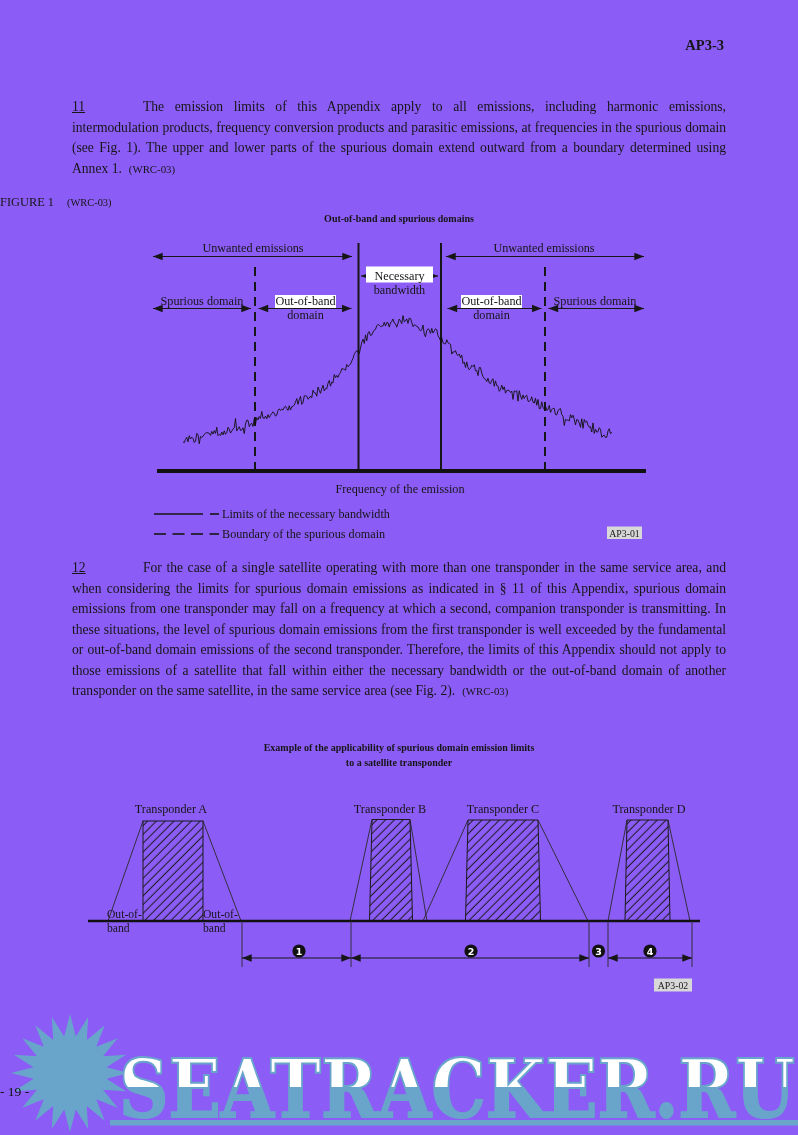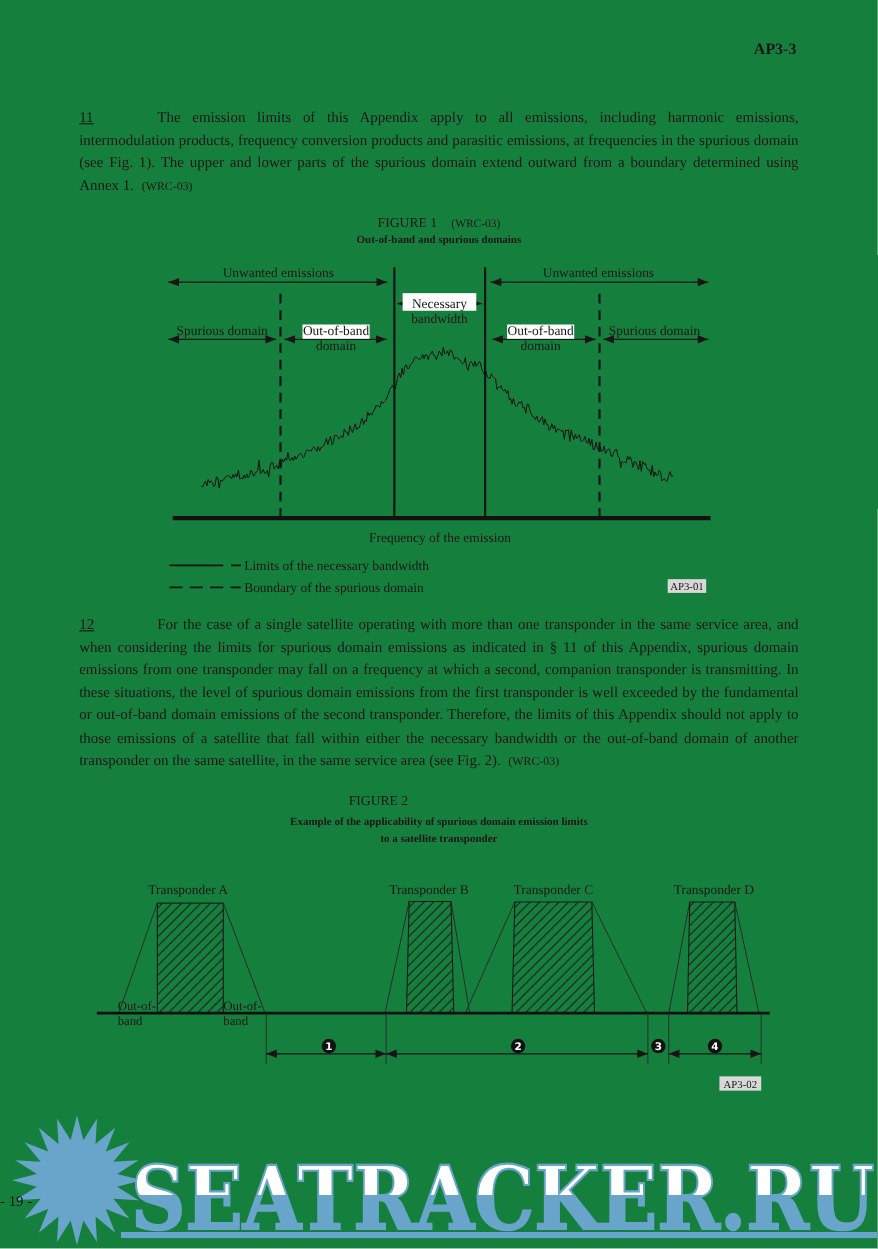--- a/index.html
+++ b/index.html
@@ -1,24 +1,24 @@
 <!DOCTYPE html>
 <html style="--wm: #69a5cb;"><head>
 <meta charset="utf-8">
 <style>
   :root{ --wm:#69a5cb; --ink:#161616; }
   html,body{margin:0;padding:0;background:#fff;}
-  .page{position:relative;width:798px;height:1135px;background:#15803d;overflow:hidden;
+  .page{position:relative;width:798px;height:1135px;background:#8b5cf6;overflow:hidden;
         font-family:"Liberation Serif","DejaVu Serif",serif;color:var(--ink);}
   .hdr{position:absolute;top:37px;right:74px;font-weight:bold;font-size:14.5px;}
   .para{position:absolute;left:72px;width:654px;text-align:justify;
         font-size:13.6px;line-height:20.5px;}
   .pnum{display:inline-block;width:71px;text-decoration:underline;}
   .wrc{font-size:10.8px;margin-left:7px;white-space:nowrap;}
-  .figtitle{position:absolute;left:0;width:798px;text-align:center;font-size:12.4px;}
+  .figtitle{position:absolute;left:0;width:798px;text-align:left;font-size:12.4px;}
   .fignote{font-size:10.4px;margin-left:13px;}
   .figsub{position:absolute;left:0;width:798px;text-align:center;font-weight:bold;font-size:10px;}
   .fig-svg{position:absolute;left:0;width:798px;}
   svg text{font-family:"Liberation Serif","DejaVu Serif",serif;font-size:12.2px;fill:var(--ink);}
   svg text.small-label{font-size:11.6px;}
   .arr{stroke:var(--ink);stroke-width:1.1;}
   .vline{stroke:var(--ink);stroke-width:2;}
   .dline{stroke:var(--ink);stroke-width:2;stroke-dasharray:9 6;}
   .thin{stroke:#2a2a2a;stroke-width:0.9;}
   .badge-bg{fill:#d8d8d8;}

